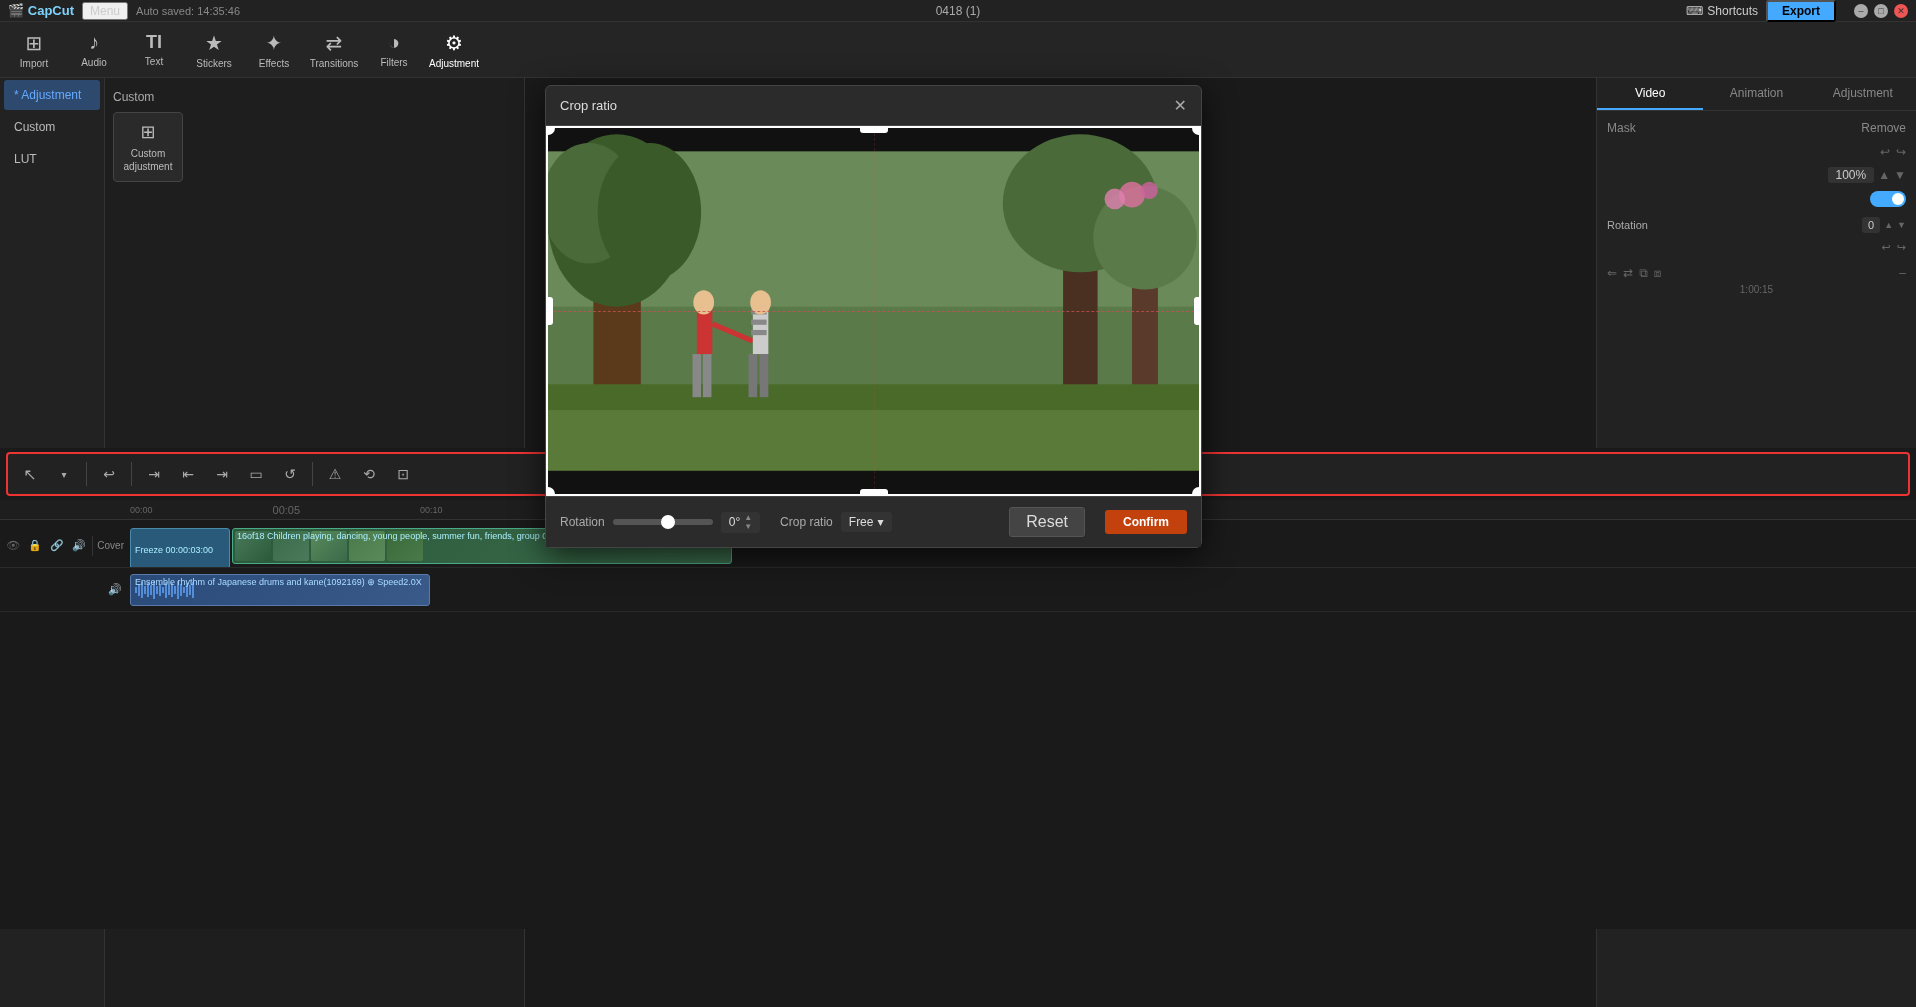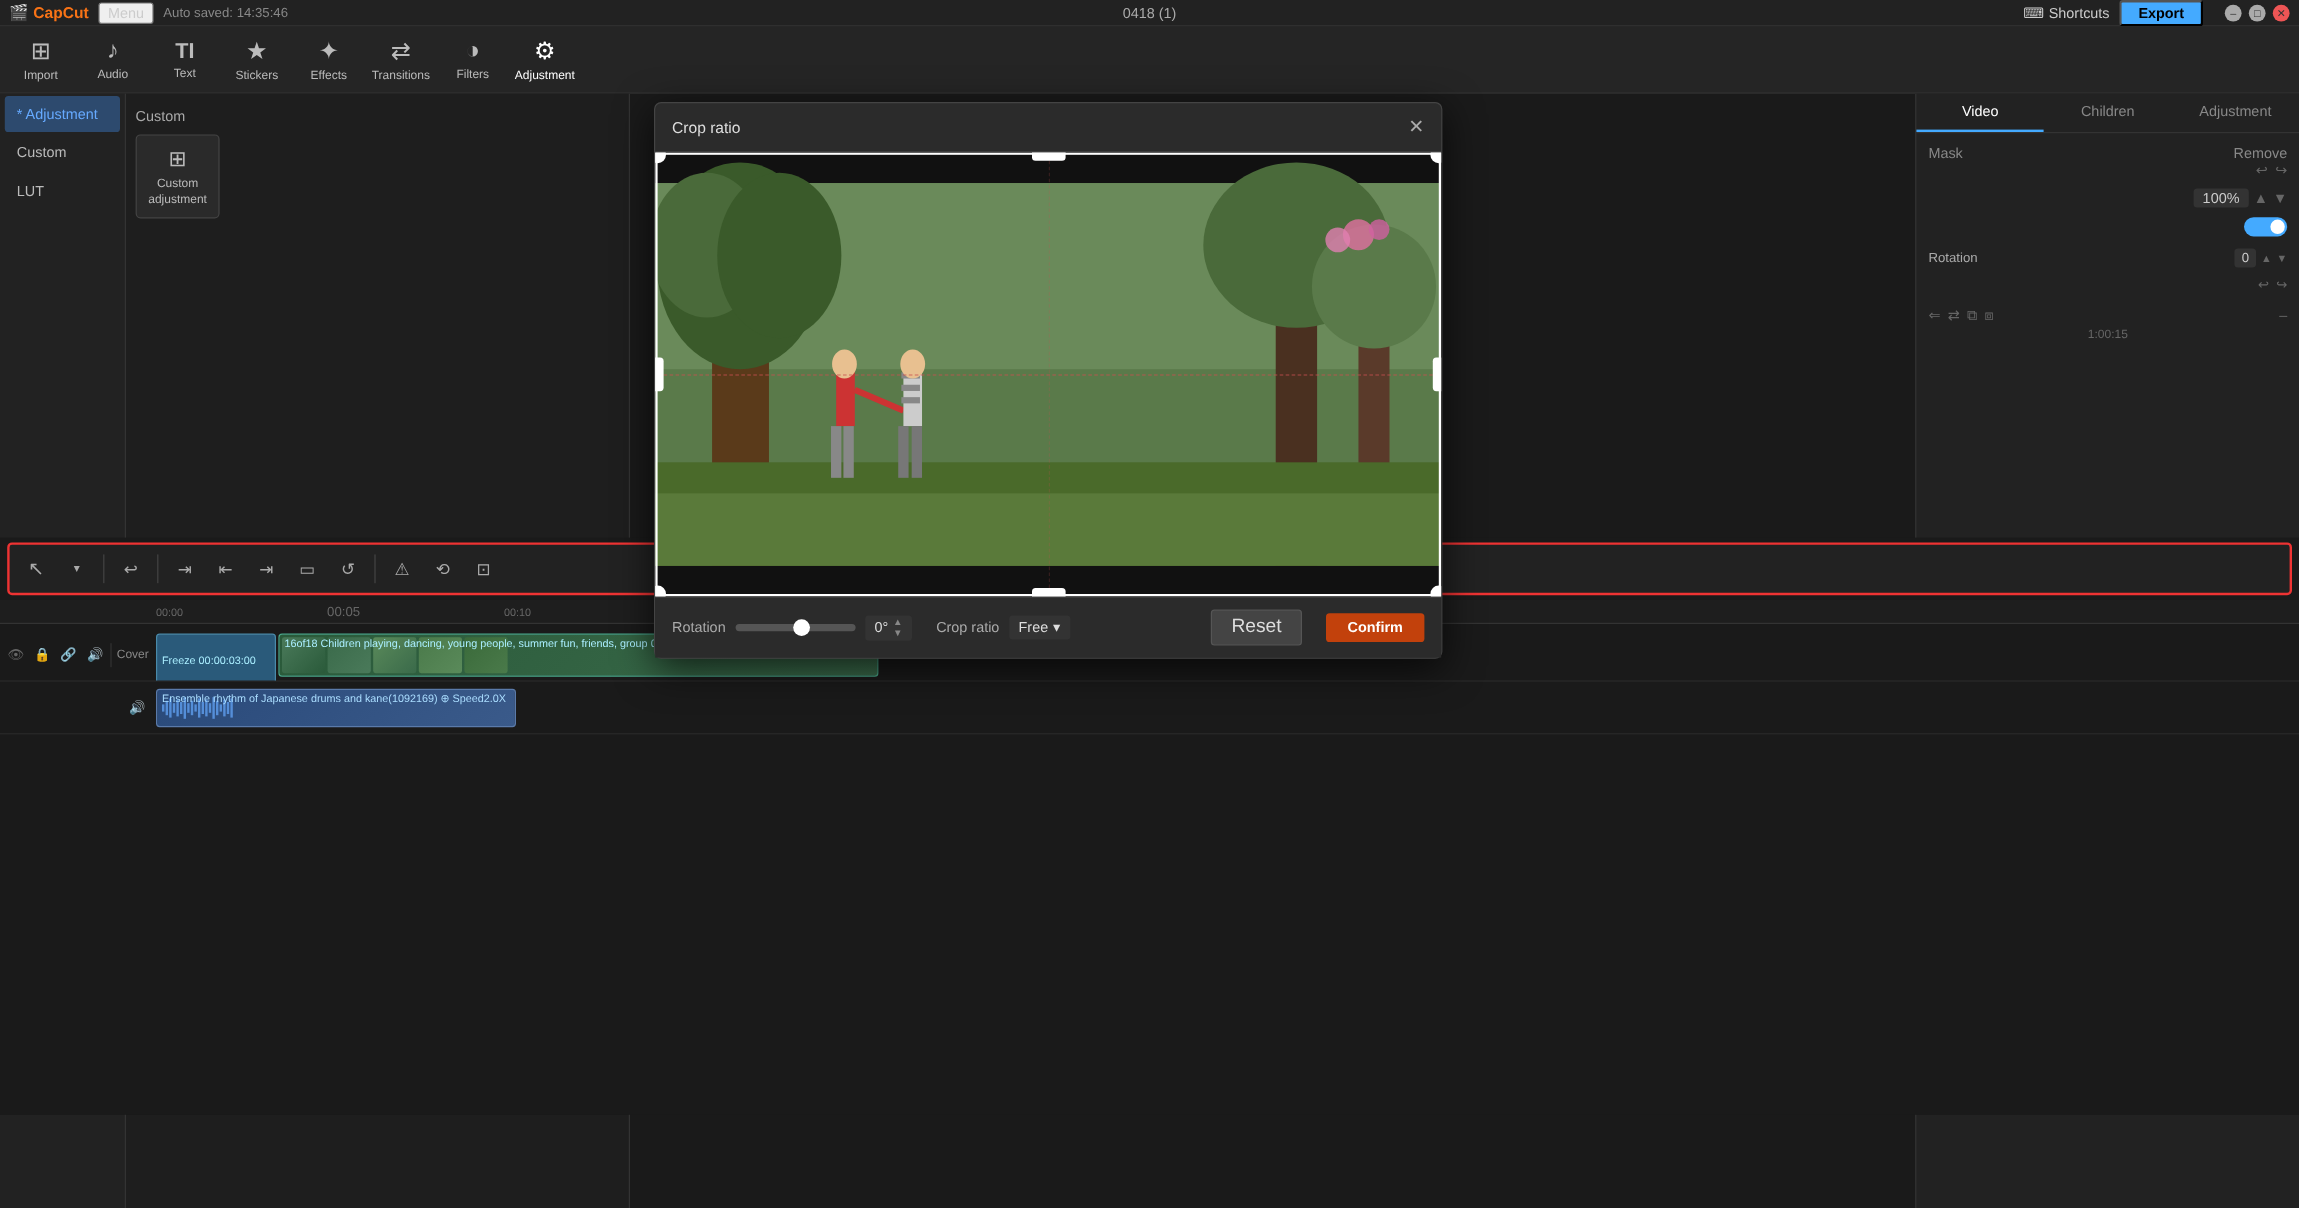--- a/index.html
+++ b/index.html
@@ -1,20 +1,20 @@
 <!DOCTYPE html>
 <html><head>
   <meta charset="utf-8">
   <style>
     * { margin: 0; padding: 0; box-sizing: border-box; }
     body { background: #1a1a1a; color: #ccc; font-family: 'Segoe UI', Arial, sans-serif; font-size: 12px; width: 1916px; height: 1007px; overflow: hidden; }
 
     
     #top-bar { display: flex; align-items: center; background: #222; height: 22px; padding: 0 8px; border-bottom: 1px solid #333; }
-    #top-bar .logo { color: #f97316; font-weight: bold; font-size: 13px; margin-right: 8px; }
+    #top-bar .logo { color: #7dd3fc; font-weight: bold; font-size: 13px; margin-right: 8px; }
     #top-bar .menu-btn { color: #ccc; font-size: 12px; padding: 0 6px; cursor: pointer; }
     #top-bar .auto-save { color: #888; font-size: 11px; margin-left: 8px; }
     #top-bar .project-id { color: #aaa; font-size: 12px; position: absolute; left: 50%; transform: translateX(-50%); }
     #top-bar .right-controls { margin-left: auto; display: flex; align-items: center; gap: 8px; }
     #top-bar .shortcuts-btn { color: #ccc; font-size: 12px; cursor: pointer; display: flex; align-items: center; gap: 4px; }
     #top-bar .export-btn { background: #4af; color: #000; font-size: 12px; font-weight: bold; padding: 2px 14px; border-radius: 3px; cursor: pointer; }
     #top-bar .win-controls { display: flex; gap: 6px; margin-left: 10px; }
     #top-bar .win-btn { width: 14px; height: 14px; border-radius: 50%; display: flex; align-items: center; justify-content: center; font-size: 9px; cursor: pointer; color: #333; }
     #top-bar .win-min { background: #aaa; }
     #top-bar .win-max { background: #aaa; }
@@ -146,26 +146,26 @@
   <div class="section-title">Custom</div>
   <div class="custom-adjustment-card">
     <span style="font-size:18px; margin-bottom:4px;">⊞</span>
     <span style="font-size:10px; text-align:center; line-height:1.3; color:#bbb;">Custom<br>adjustment</span>
   </div>
 </div>
 
 <div id="right-panel">
   <div class="right-tabs">
     <div class="right-tab active">Video</div>
-    <div class="right-tab">Children</div>
+    <div class="right-tab">Animation</div>
     <div class="right-tab">Adjustment</div>
   </div>
   <div class="right-panel-content">
 
-    <div style="display:flex; gap:24px; ">
+    <div style="display:flex; gap:24px; margin-bottom:10px;">
       <span style="color:#888; font-size:12px; cursor:pointer;">Mask</span>
       <span style="color:#888; font-size:12px; cursor:pointer; margin-left:auto;">Remove</span>
     </div>
 
     <div style="display:flex; justify-content:flex-end; gap:6px; margin-bottom:8px;">
       <span style="color:#666; cursor:pointer;">↩</span>
       <span style="color:#666; cursor:pointer;">↪</span>
     </div>
 
     <div style="display:flex; align-items:center; justify-content:flex-end; gap:4px; margin-bottom:8px;">

